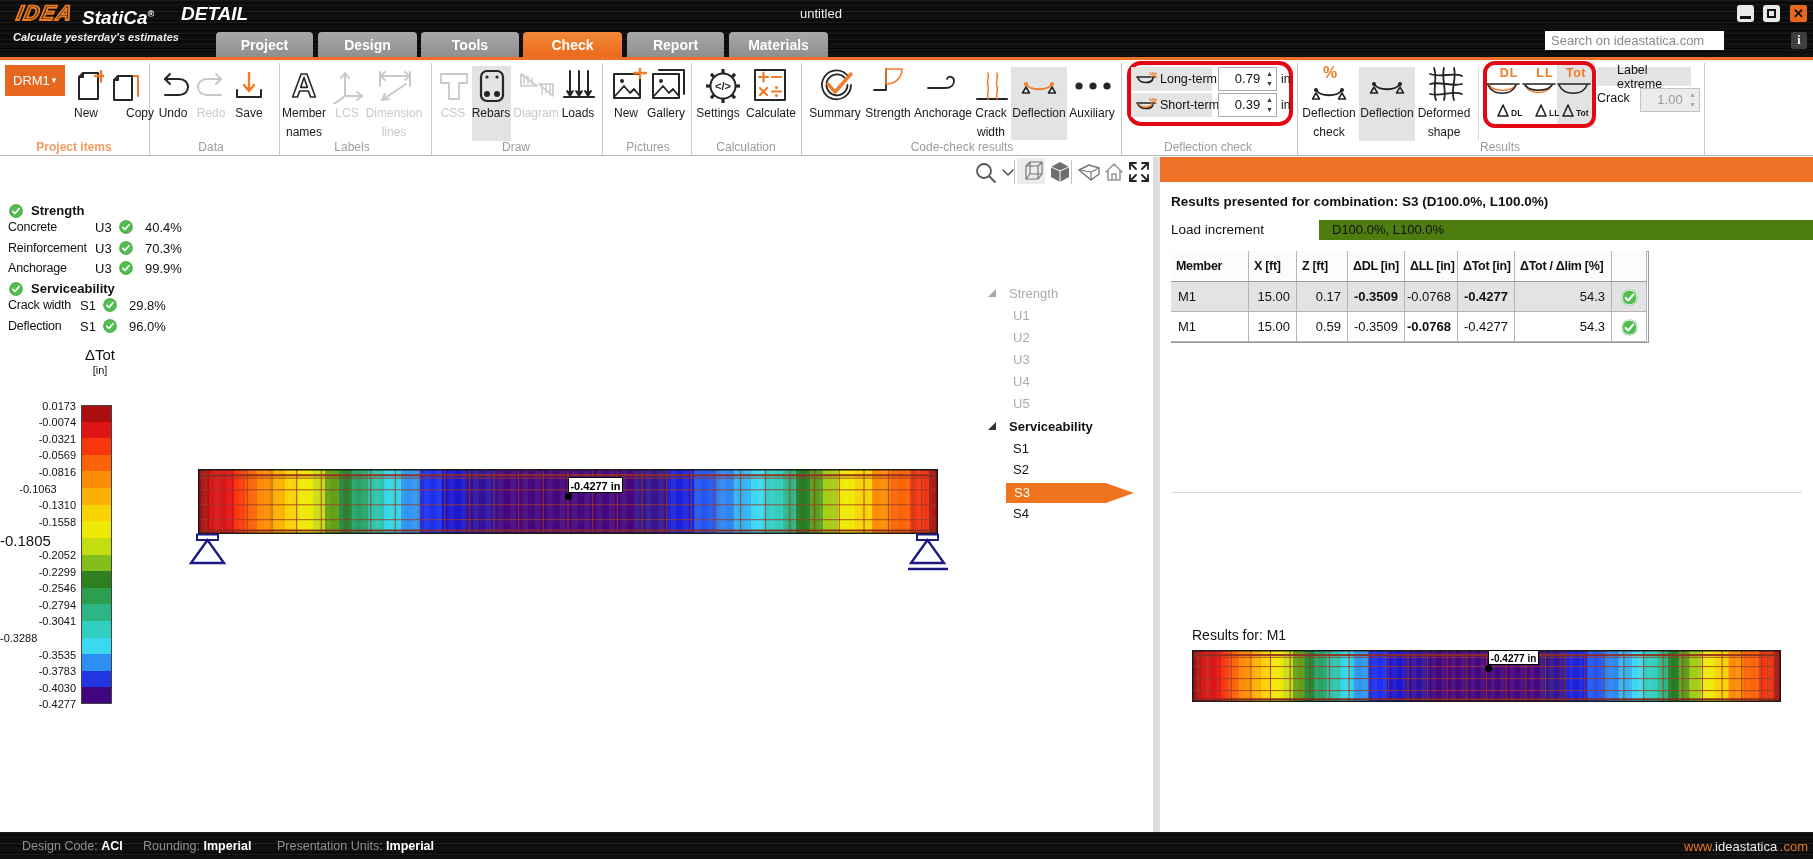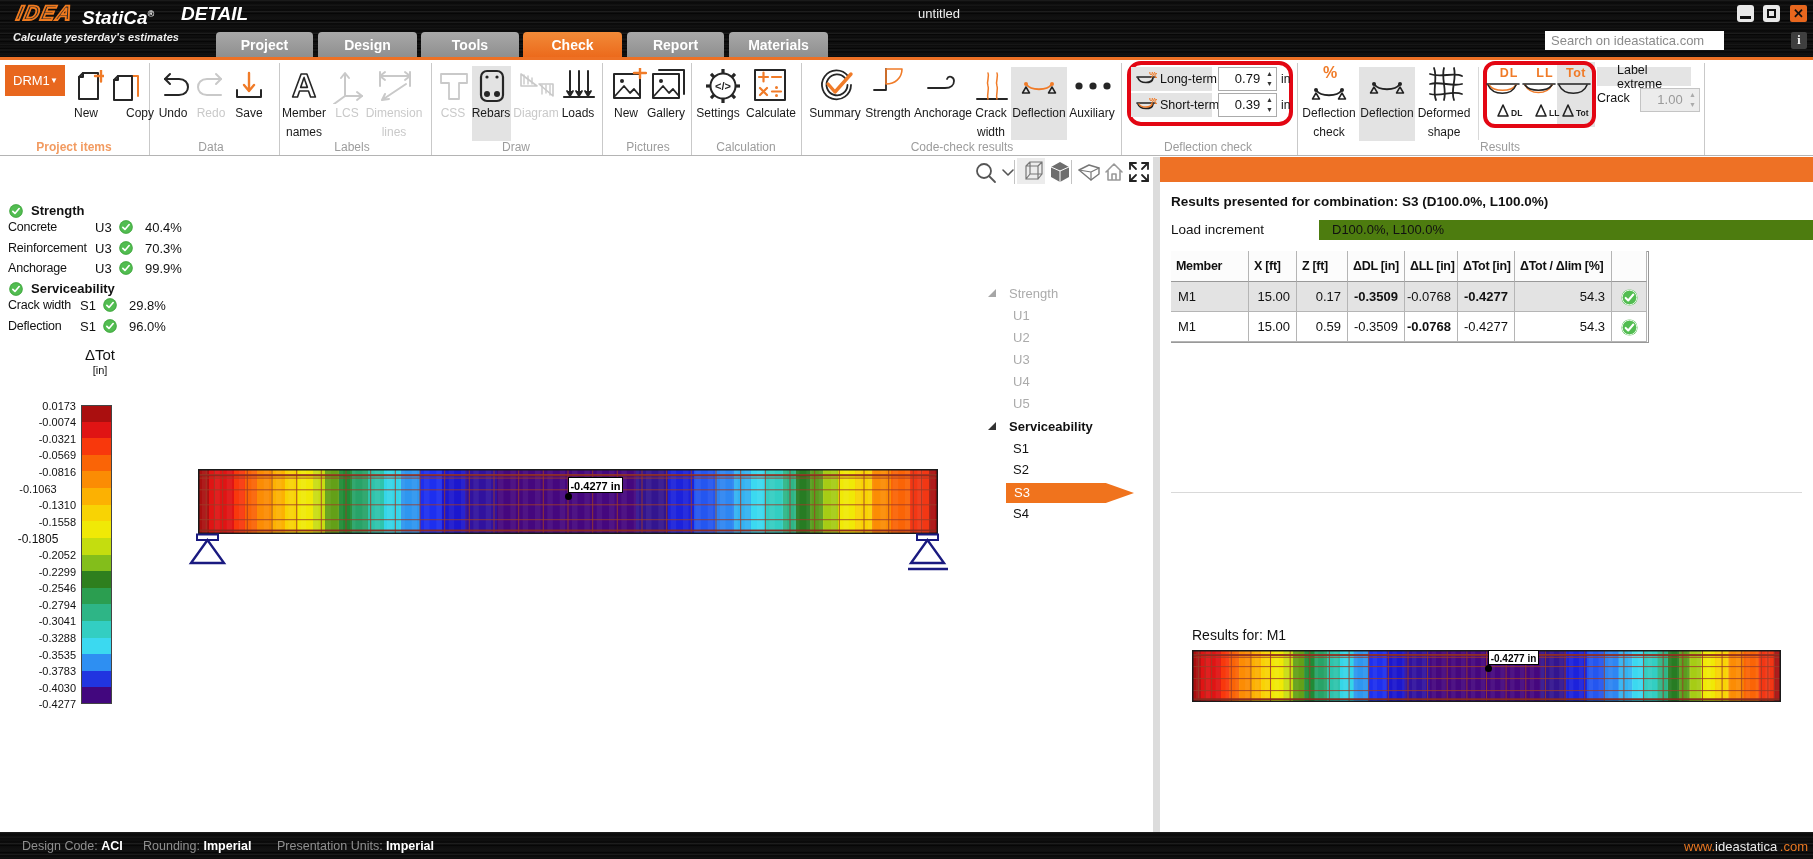--- a/index.html
+++ b/index.html
@@ -21,21 +21,21 @@
 .gbtn{position:absolute;background:#e4e4e4;font-size:12px;color:#111;display:flex;align-items:center}
 .spin{position:absolute;background:#fff;border:1px solid #ababab;font-size:13px;color:#111}
 .tree{position:absolute;font-size:13px;color:#adadad;white-space:nowrap}
 
 </style></head><body>
 <div id="titlebar"></div>
 <div class="abs" style="left:17px;top:2px;width:66px;height:21px;color:#2a2a2a;font:italic 900 21px/21px 'Liberation Sans',sans-serif;transform:skewX(-12deg);-webkit-text-stroke:1.8px #F07A1E;letter-spacing:1.5px">IDEA</div>
 <div class="abs" style="left:82px;top:4px;color:#fff;font:italic bold 19px/20px 'Liberation Sans',sans-serif">StatiCa<span style="font-size:9px;vertical-align:super">®</span></div>
 <div class="abs" style="left:181px;top:4px;color:#fff;font:italic bold 19px/20px 'Liberation Sans',sans-serif">DETAIL</div>
 <div class="abs" style="left:13px;top:31px;color:#efefef;font:italic bold 11px/12px 'Liberation Sans',sans-serif">Calculate yesterday's estimates</div>
-<div class="abs" style="left:800px;top:6px;width:160px;text-align:right;color:#f0f0f0;font-size:13px">untitled</div>
+<div class="abs" style="left:800px;top:6px;width:160px;text-align:left;color:#f0f0f0;font-size:13px">untitled</div>
 <div class="abs" style="left:1737px;top:5px;width:17px;height:17px;background:#e9e9e9;border-radius:3px">
     <div class="abs" style="left:3px;top:11px;width:11px;height:2.5px;background:#111"></div>
   </div>
 <div class="abs" style="left:1763px;top:5px;width:17px;height:17px;background:#e9e9e9;border-radius:3px">
     <div class="abs" style="left:4px;top:4px;width:9px;height:9px;border:2px solid #111"></div>
   </div>
 <div class="abs" style="left:1790px;top:5px;width:17px;height:17px;background:#E8671E;border-radius:2px;color:#111;font:bold 13px/17px 'Liberation Sans',sans-serif;text-align:center">✕</div>
 <div class="abs" style="left:1545px;top:31px;width:179px;height:19px;background:#fff;font-size:13px;line-height:19px;color:#8a8a8a;padding-left:6px">Search on ideastatica.com</div>
 <div class="abs" style="left:1791px;top:32px;width:16px;height:17px;background:#3f3f3f;border-radius:2px;color:#fff;font:bold 12px/17px 'Liberation Serif',serif;text-align:center">i</div>
 <div class="tab" style="left:216px;width:97px">Project</div>
@@ -389,27 +389,27 @@
 <div class="abs" style="left:81px;top:687.4px;width:31px;height:17.1px;background:#42077E"></div>
 <div class="abs" style="left:81px;top:405px;width:31px;height:299px;border:1px solid #444"></div>
 <div class="abs" style="left:0px;top:400px;width:76px;text-align:right;font-size:11px;color:#111">0.0173</div>
 <div class="abs" style="left:0px;top:416px;width:76px;text-align:right;font-size:11px;color:#111">-0.0074</div>
 <div class="abs" style="left:0px;top:433px;width:76px;text-align:right;font-size:11px;color:#111">-0.0321</div>
 <div class="abs" style="left:0px;top:449px;width:76px;text-align:right;font-size:11px;color:#111">-0.0569</div>
 <div class="abs" style="left:0px;top:466px;width:76px;text-align:right;font-size:11px;color:#111">-0.0816</div>
 <div class="abs" style="left:0px;top:483px;width:76px;text-align:center;font-size:11px;color:#111">-0.1063</div>
 <div class="abs" style="left:0px;top:499px;width:76px;text-align:right;font-size:11px;color:#111">-0.1310</div>
 <div class="abs" style="left:0px;top:516px;width:76px;text-align:right;font-size:11px;color:#111">-0.1558</div>
-<div class="abs" style="left:0px;top:532px;width:76px;text-align:center;font-size:12px;color:#111">-0.1805</div>
+<div class="abs" style="left:0px;top:532px;width:76px;text-align:left;font-size:15px;color:#111">-0.1805</div>
 <div class="abs" style="left:0px;top:549px;width:76px;text-align:right;font-size:11px;color:#111">-0.2052</div>
 <div class="abs" style="left:0px;top:566px;width:76px;text-align:right;font-size:11px;color:#111">-0.2299</div>
 <div class="abs" style="left:0px;top:582px;width:76px;text-align:right;font-size:11px;color:#111">-0.2546</div>
 <div class="abs" style="left:0px;top:599px;width:76px;text-align:right;font-size:11px;color:#111">-0.2794</div>
 <div class="abs" style="left:0px;top:615px;width:76px;text-align:right;font-size:11px;color:#111">-0.3041</div>
-<div class="abs" style="left:0px;top:632px;width:76px;text-align:right;font-size:11px;color:#111">-0.3288</div>
+<div class="abs" style="left:0px;top:632px;width:92px;text-align:left;font-size:11px;color:#111">-0.3288</div>
 <div class="abs" style="left:0px;top:649px;width:76px;text-align:right;font-size:11px;color:#111">-0.3535</div>
 <div class="abs" style="left:0px;top:665px;width:76px;text-align:right;font-size:11px;color:#111">-0.3783</div>
 <div class="abs" style="left:0px;top:682px;width:76px;text-align:right;font-size:11px;color:#111">-0.4030</div>
 <div class="abs" style="left:0px;top:698px;width:76px;text-align:right;font-size:11px;color:#111">-0.4277</div>
 <svg class="abs" style="left:198px;top:469px" width="740" height="65" viewBox="0 0 740 65">
     <rect x="0.0" y="0" width="11.50" height="65" fill="#AA0F0F"></rect>
     <rect x="11.0" y="0" width="25.50" height="65" fill="#E01414"></rect>
     <rect x="36.0" y="0" width="11.50" height="65" fill="#F8380C"></rect>
     <rect x="47.0" y="0" width="12.50" height="65" fill="#FA6406"></rect>
     <rect x="59.0" y="0" width="14.50" height="65" fill="#FB8C04"></rect>

